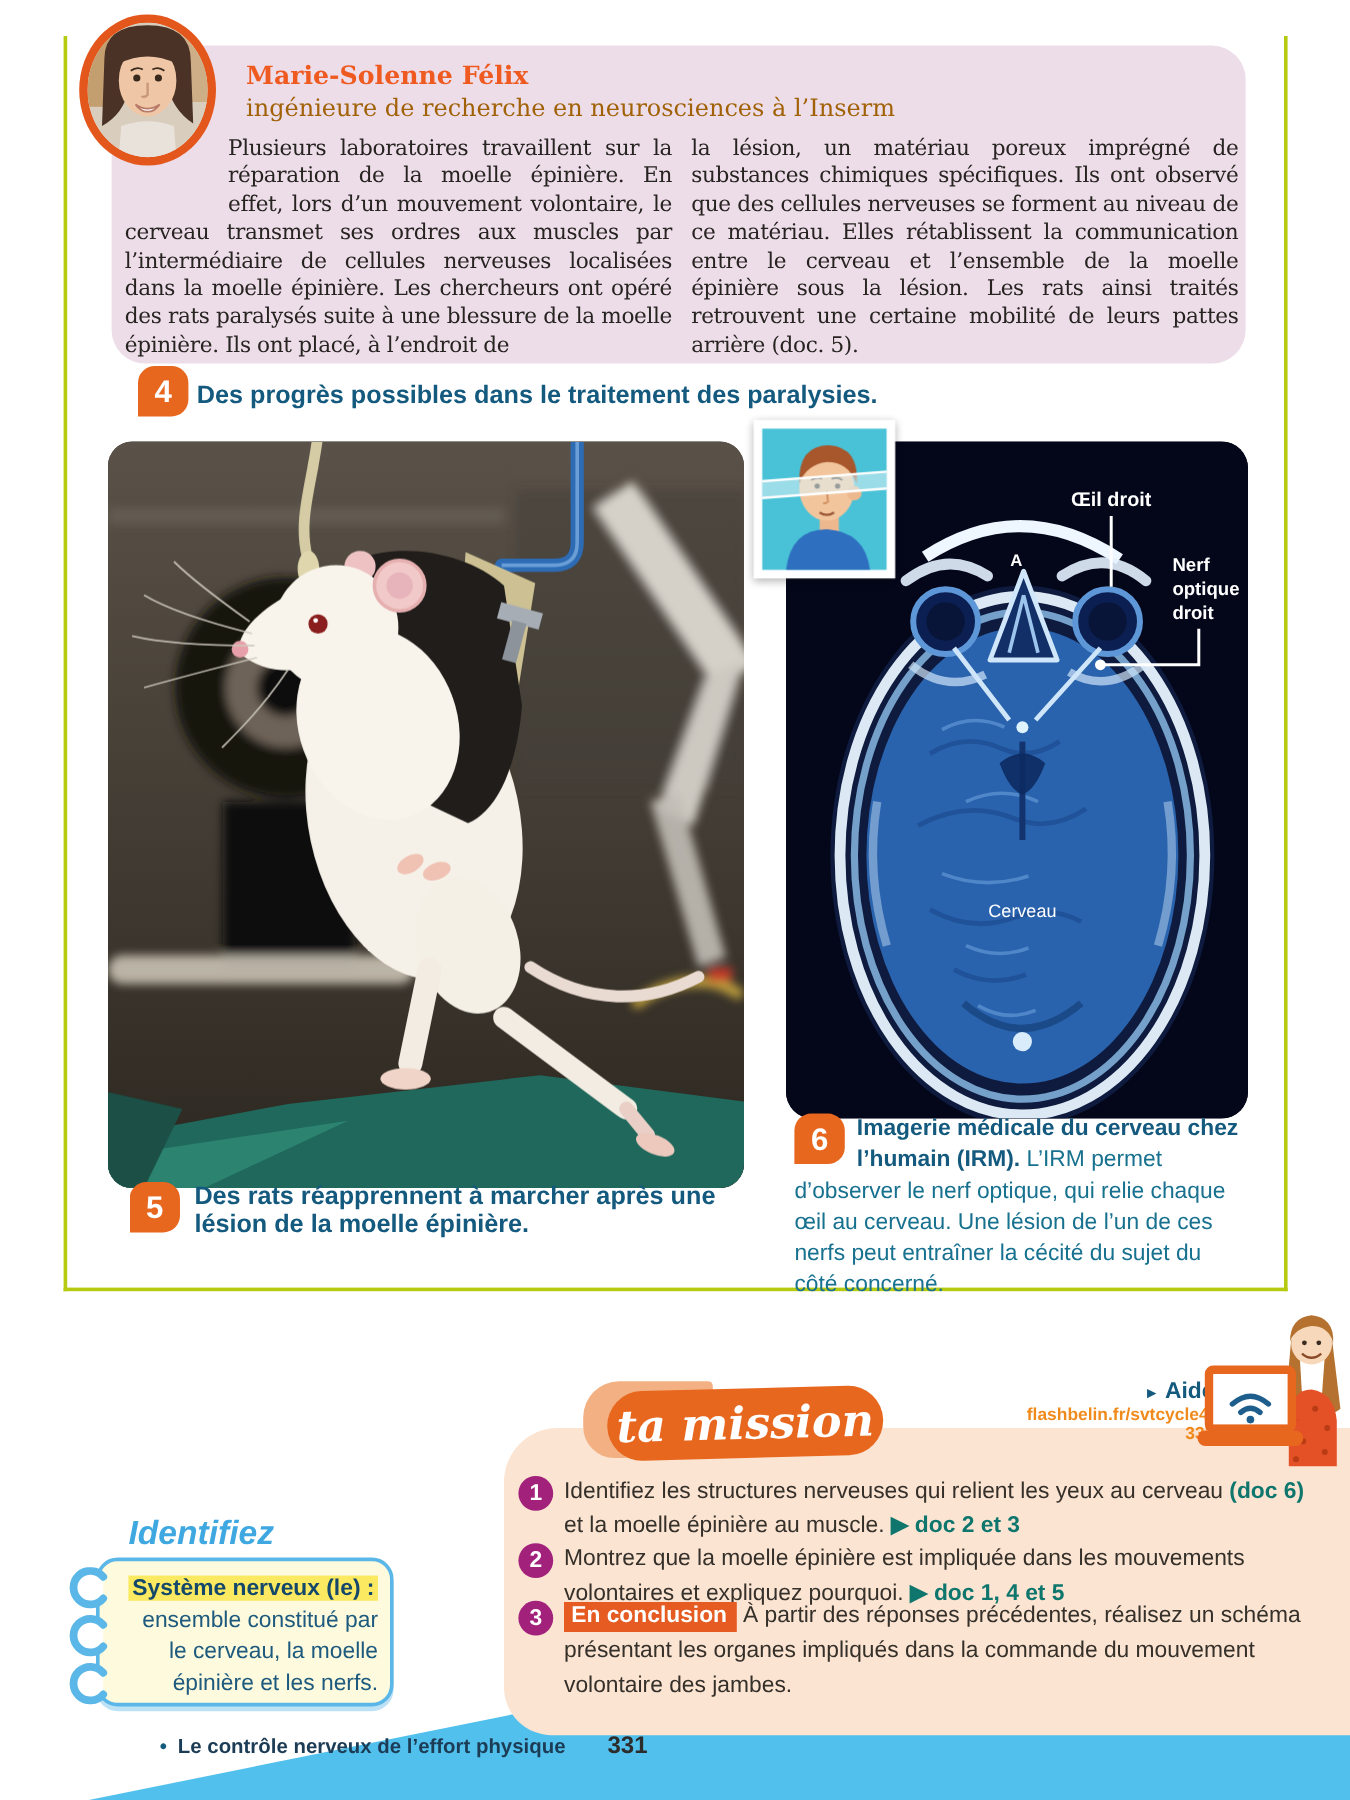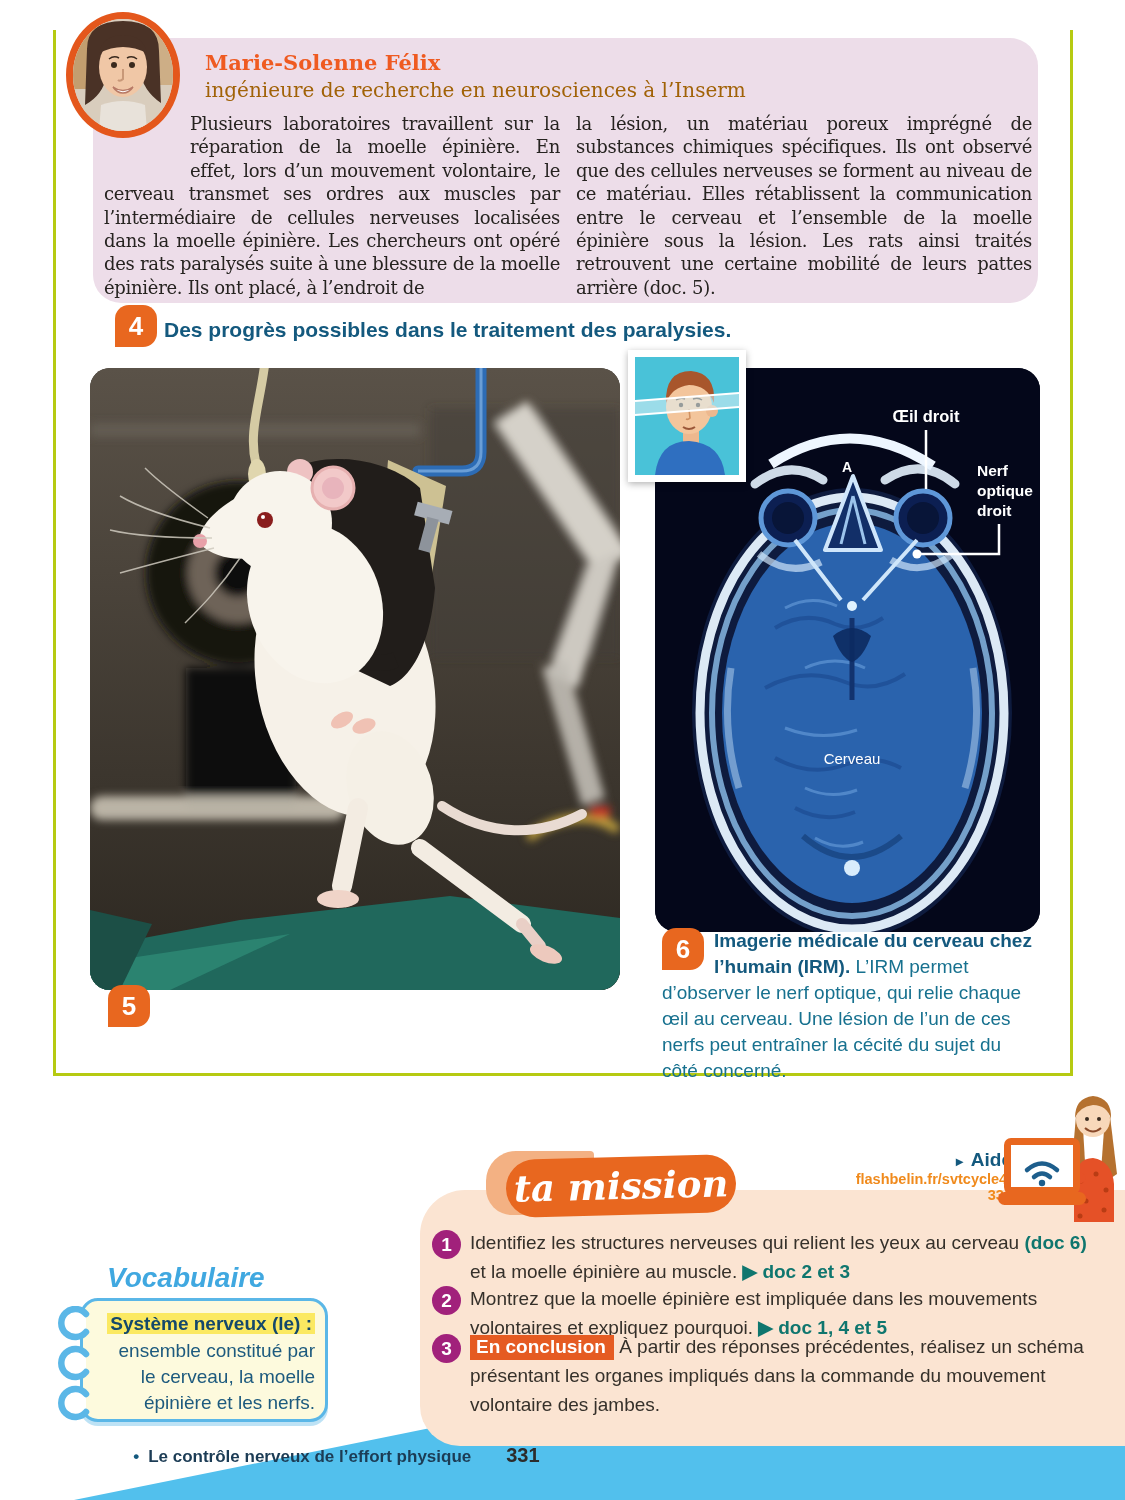--- a/index.html
+++ b/index.html
@@ -199,20 +199,21 @@
         <path d="M118,150 C90,130 70,115 55,100"></path>
         <path d="M150,190 C130,220 110,240 95,255"></path>
       </g>
       <ellipse cx="252" cy="352" rx="12" ry="7" fill="#f0c2b4" transform="rotate(-30 252 352)"></ellipse>
       <ellipse cx="274" cy="358" rx="12" ry="7" fill="#f0c2b4" transform="rotate(-20 274 358)"></ellipse>
     </svg>
   </div>
 
   <div class="abs caption5">
     <div class="doc-badge badge42">5</div>
+    <span class="doc-title">Des rats réapprennent à marcher après une lésion de la moelle épinière.</span>
   </div>
 
   <div class="abs mri-card">
     <svg width="385" height="564" viewBox="0 0 385 564">
       <rect width="385" height="564" fill="#04071a"></rect>
       <ellipse cx="197" cy="345" rx="160" ry="225" fill="#0e1b3e"></ellipse>
       <ellipse cx="197" cy="345" rx="152" ry="216" fill="none" stroke="#e8f4ff" stroke-width="9" opacity=".95"></ellipse>
       <ellipse cx="197" cy="345" rx="140" ry="203" fill="none" stroke="#8fc2ee" stroke-width="6" opacity=".8"></ellipse>
       <ellipse cx="197" cy="345" rx="130" ry="190" fill="#2a63ad"></ellipse>
       <g stroke="#1c4c92" stroke-width="4" fill="none" opacity=".7">
@@ -340,21 +341,21 @@
     </div>
   </div>
 
   <div class="abs mission-item" style="top:1332px;">
     <span class="item-badge">3</span>
     <div class="item-text">
       <span class="chip">En conclusion</span><span> À partir des réponses précédentes, réalisez un schéma présentant les organes impliqués dans la commande du mouvement volontaire des jambes.</span>
     </div>
   </div>
 
-  <div class="abs vocab-title">Vocabulaire</div>
+  <div class="abs vocab-title">Identifiez</div>
   <div class="abs vocab-card">
     <span class="vocab-term">Système nerveux (le) :</span>
     <div class="vocab-def">ensemble constitué par le cerveau, la moelle épinière et les nerfs.</div>
   </div>
   <div class="abs binder-rings">
     <svg width="56" height="116" viewBox="0 0 56 116">
       <g stroke="#5bb7e7" stroke-width="6.5" fill="#fff" stroke-linecap="round">
         <path d="M38,8 A14,14 0 1 0 38,26"></path>
         <path d="M38,48 A14,14 0 1 0 38,66"></path>
         <path d="M38,88 A14,14 0 1 0 38,106"></path>

